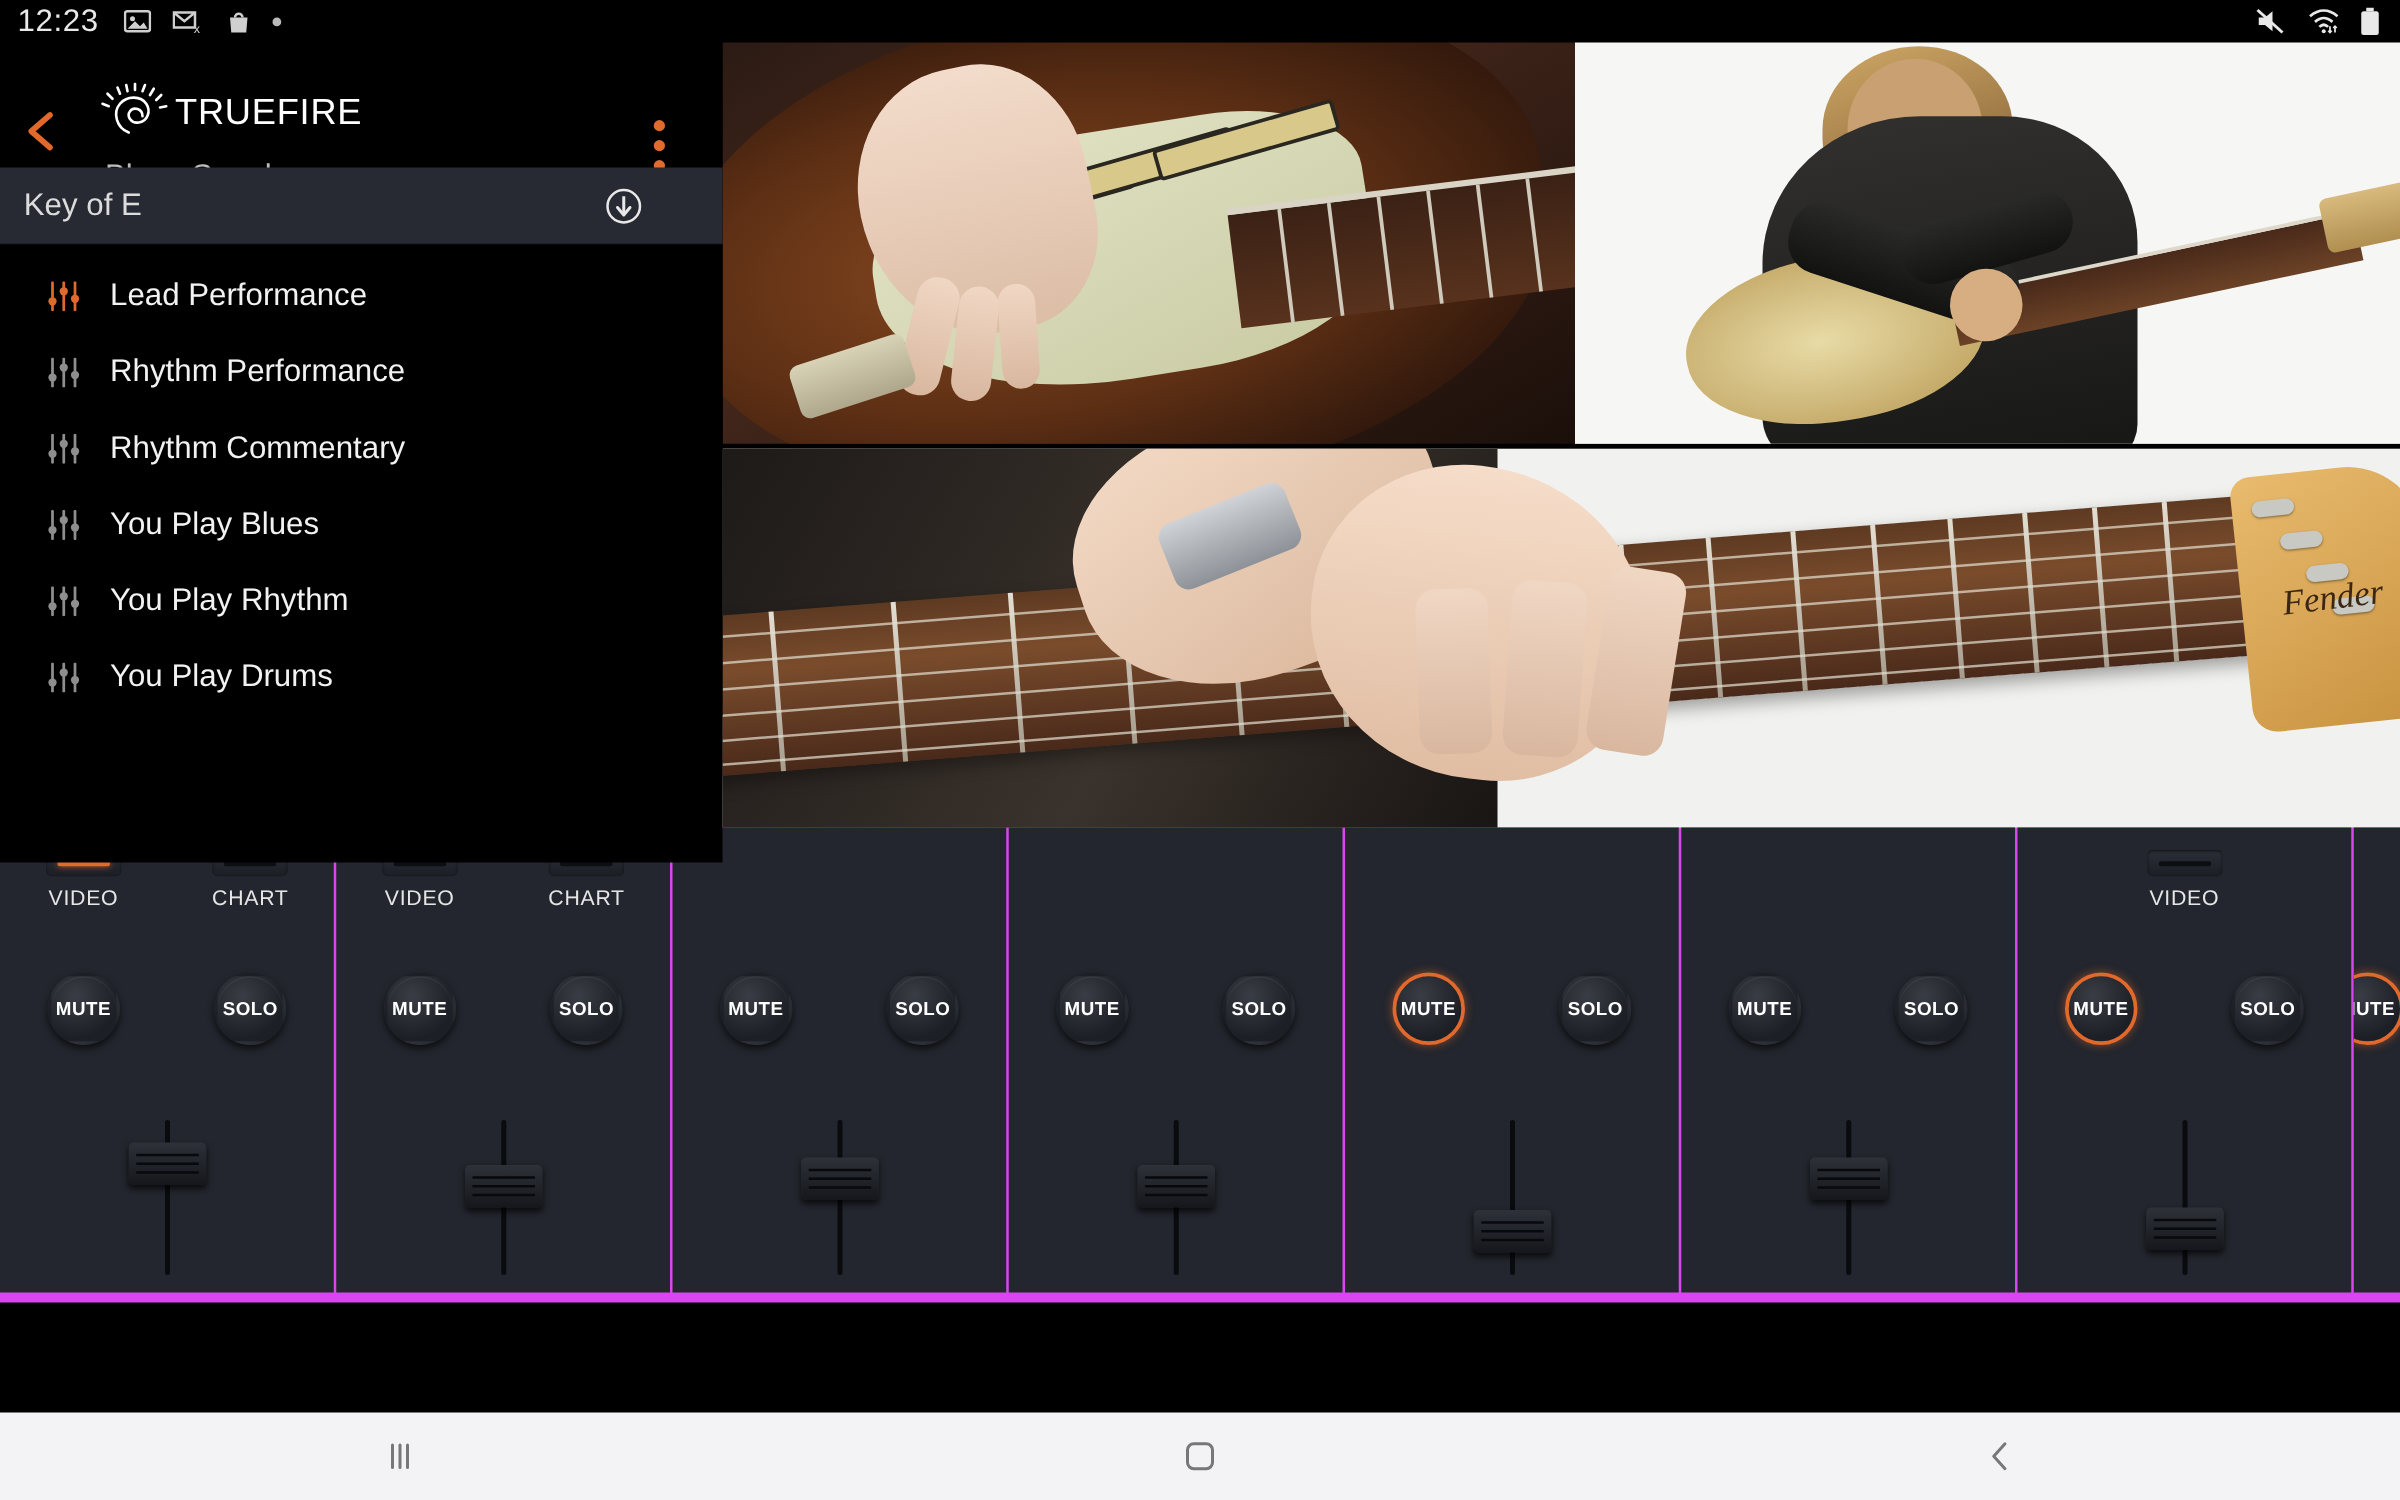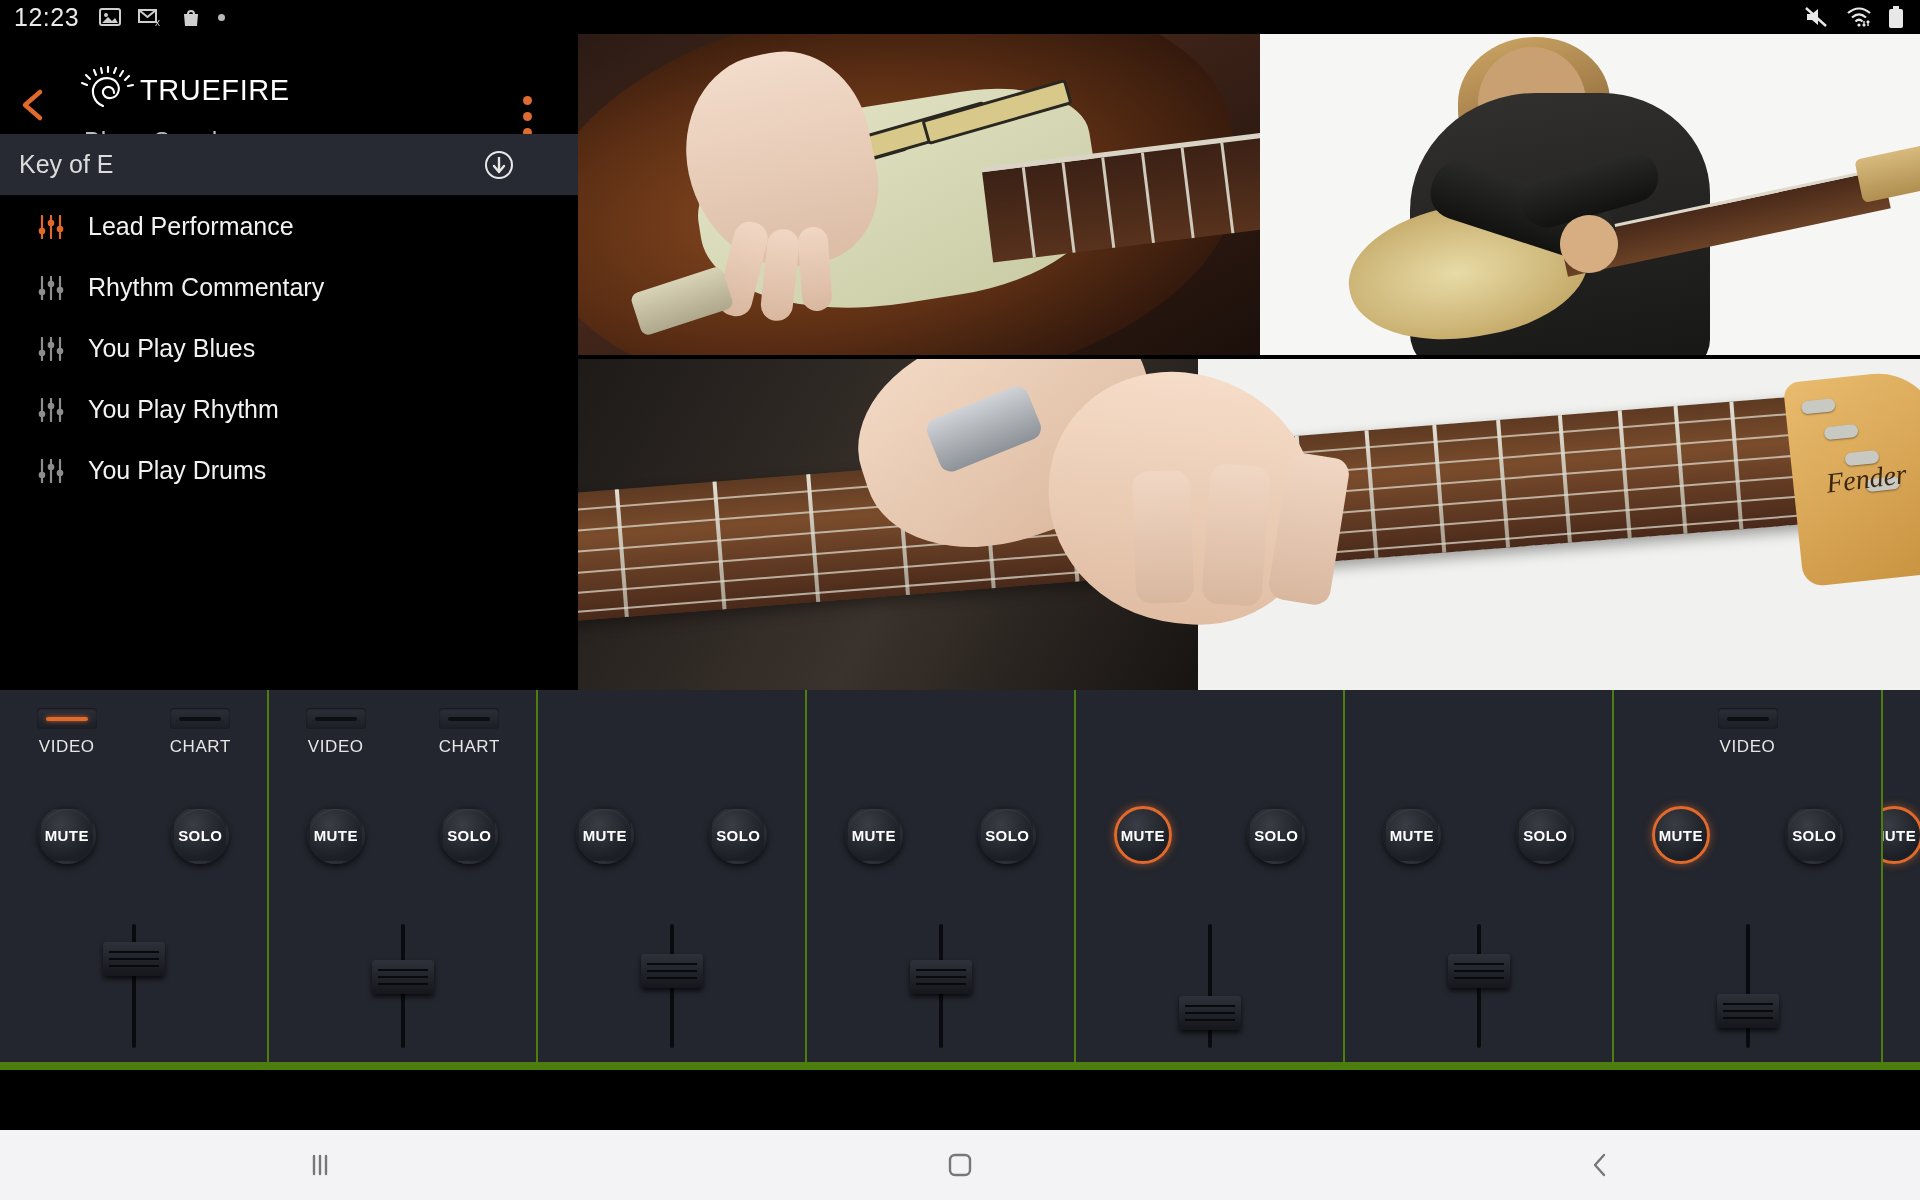--- a/index.html
+++ b/index.html
@@ -28,21 +28,21 @@
   .kebab i{ width:9px; height:9px; border-radius:50%; background:#e06b2e; display:block; }
 
   .row{ position:relative; height:62px; display:flex; align-items:center;
     background:#272a33; border-bottom:1px solid #05060a; cursor:pointer; }
   .row.sel::before{ content:""; position:absolute; left:0; top:0; bottom:0; width:7px;
     background:#e1753a; }
   .row-label{ color:#dcdcdc; font-size:25px; margin-left:19px; }
   .dl{ position:absolute; right:64px; top:50%; transform:translateY(-50%);
     width:30px; height:30px; cursor:pointer; }
 
-  .tracklist{ background:#000; }
+  .tracklist{ background:#000; padding-top:10px; }
   .track{ height:61px; display:flex; align-items:center; padding-left:38px; cursor:pointer; }
   .track-label{ color:#f2f2f2; font-size:25px; margin-left:24px; }
   .mix-ico{ width:26px; height:24px; flex:0 0 26px; }
 
   
   .videos{ position:absolute; left:578px; top:33px; width:1342px; height:657px;
     background:#000; z-index:20; }
   .vtop{ position:absolute; left:0; top:0; width:1342px; height:322px; display:flex; }
   .vtl{ width:682px; height:322px; position:relative; overflow:hidden;
     background:linear-gradient(150deg,#2b1b14 0%,#46281c 35%,#1b0f0a 100%); }
@@ -107,22 +107,22 @@
     transform:rotate(6deg); }
   .bn-arm{ position:absolute; left:280px; top:-30px; width:300px; height:210px;
     background:linear-gradient(160deg,#f4dbc7,#d9b69b); border-radius:44% 40% 50% 46%;
     transform:rotate(-18deg); }
   .watch{ position:absolute; left:352px; top:42px; width:108px; height:56px;
     background:linear-gradient(#cfd2d6,#8d9298); border-radius:12px; transform:rotate(-22deg); }
   .fender{ position:absolute; left:1248px; top:104px; color:#3b2612; font-size:28px;
     font-style:italic; font-family:"Liberation Serif", serif; transform:rotate(-7deg); }
 
   
-  .mixer{ position:absolute; left:0; top:690px; width:1920px; height:380px;
-    background:#4d7c0f; display:flex; z-index:25; }
+  .mixer{ position:absolute; left:0; top:662px; width:1920px; height:380px;
+    background:#d946ef; display:flex; z-index:25; }
   .chan{ width:267px; height:372px; background:#23262e; margin-right:2px;
     position:relative; flex:0 0 267px; }
   .chan.partial{ flex:0 0 52px; width:52px; overflow:hidden; }
   .toggles{ position:absolute; top:18px; left:0; width:100%; display:flex;
     justify-content:space-around; }
   .toggles.one{ justify-content:center; }
   .tgwrap{ display:flex; flex-direction:column; align-items:center; width:110px; cursor:pointer; }
   .tgtrack{ width:60px; height:21px; border-radius:4px;
     background:linear-gradient(#2c2f38,#1b1e25); display:flex; align-items:center;
     justify-content:center; box-shadow:inset 0 1px 2px rgba(0,0,0,.6); }
@@ -260,20 +260,33 @@
               <line x1="13" y1="1" x2="13" y2="23"></line>
               <line x1="22" y1="1" x2="22" y2="23"></line>
           </g>
           <circle cx="4" cy="16" r="3.3" fill="#e0692b"></circle>
           <circle cx="13" cy="8" r="3.3" fill="#e0692b"></circle>
           <circle cx="22" cy="14" r="3.3" fill="#e0692b"></circle>
         </svg>
         <span class="track-label">Lead Performance</span>
       </div>
 
+      <div class="track">
+        <svg class="mix-ico" viewBox="0 0 26 24">
+          <g stroke="#8e8e8e" stroke-width="2.2" stroke-linecap="round">
+            <line x1="4" y1="1" x2="4" y2="23"></line>
+              <line x1="13" y1="1" x2="13" y2="23"></line>
+              <line x1="22" y1="1" x2="22" y2="23"></line>
+          </g>
+          <circle cx="4" cy="16" r="3.3" fill="#8e8e8e"></circle>
+          <circle cx="13" cy="8" r="3.3" fill="#8e8e8e"></circle>
+          <circle cx="22" cy="14" r="3.3" fill="#8e8e8e"></circle>
+        </svg>
+        <span class="track-label">Rhythm Performance</span>
+      </div>
 
 
       <div class="track">
         <svg class="mix-ico" viewBox="0 0 26 24">
           <g stroke="#8e8e8e" stroke-width="2.2" stroke-linecap="round">
             <line x1="4" y1="1" x2="4" y2="23"></line>
               <line x1="13" y1="1" x2="13" y2="23"></line>
               <line x1="22" y1="1" x2="22" y2="23"></line>
           </g>
           <circle cx="4" cy="16" r="3.3" fill="#8e8e8e"></circle>

